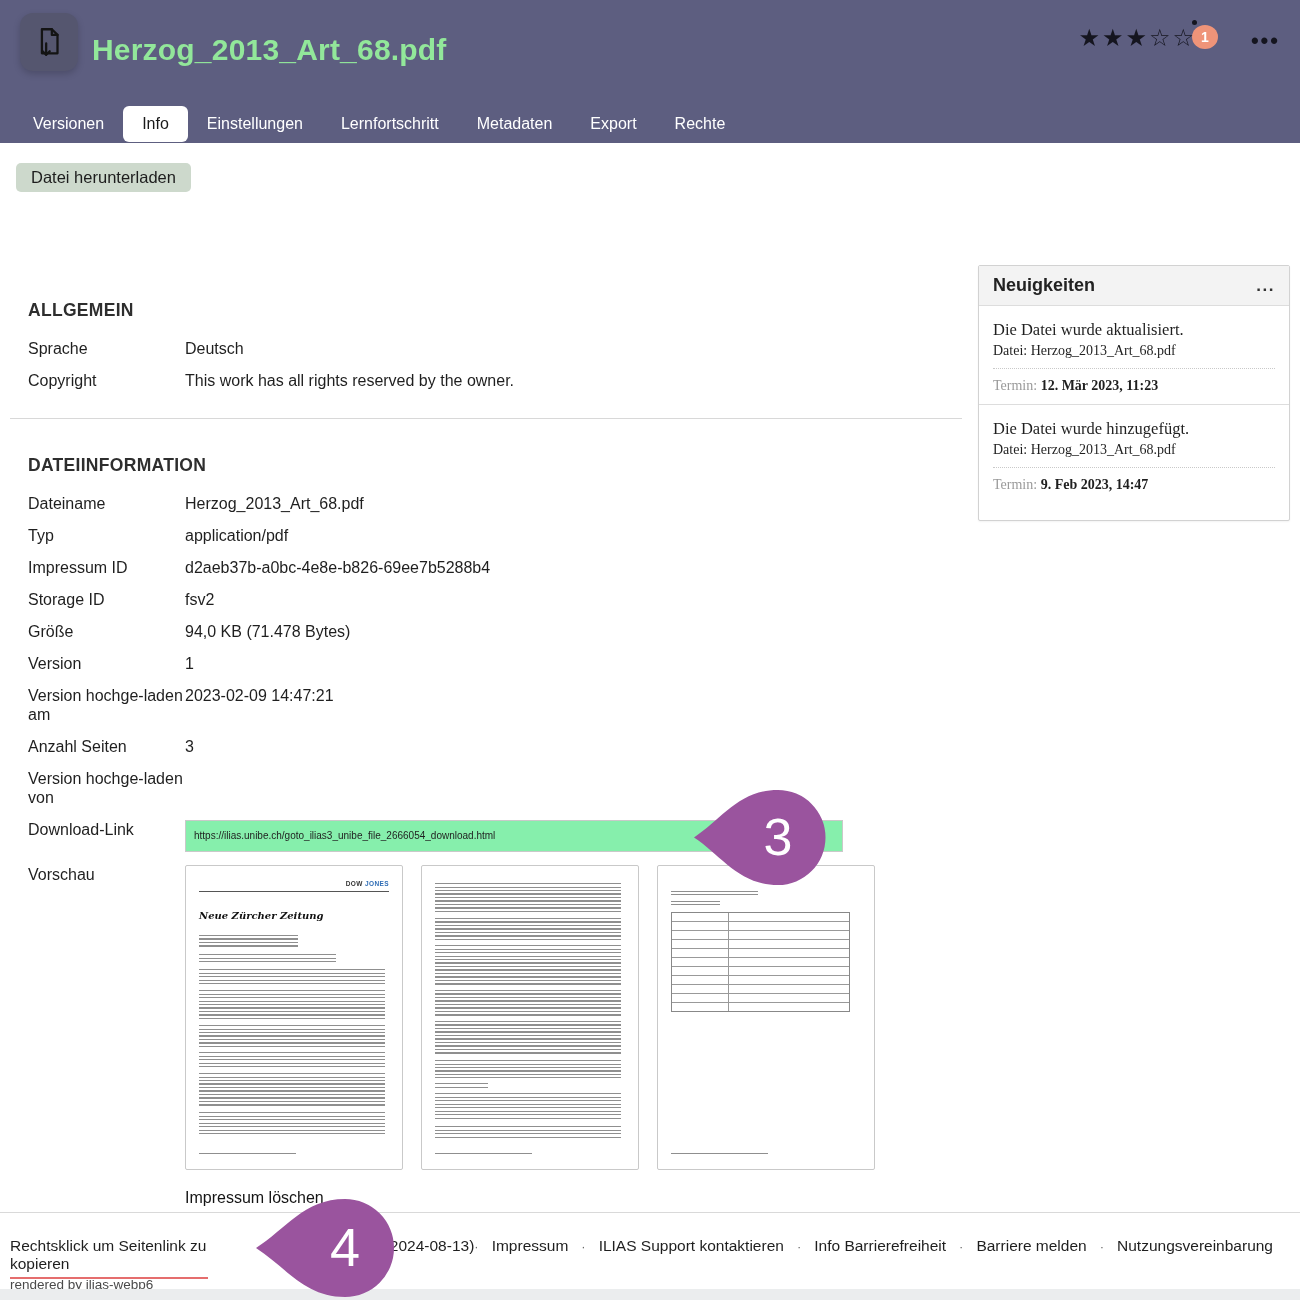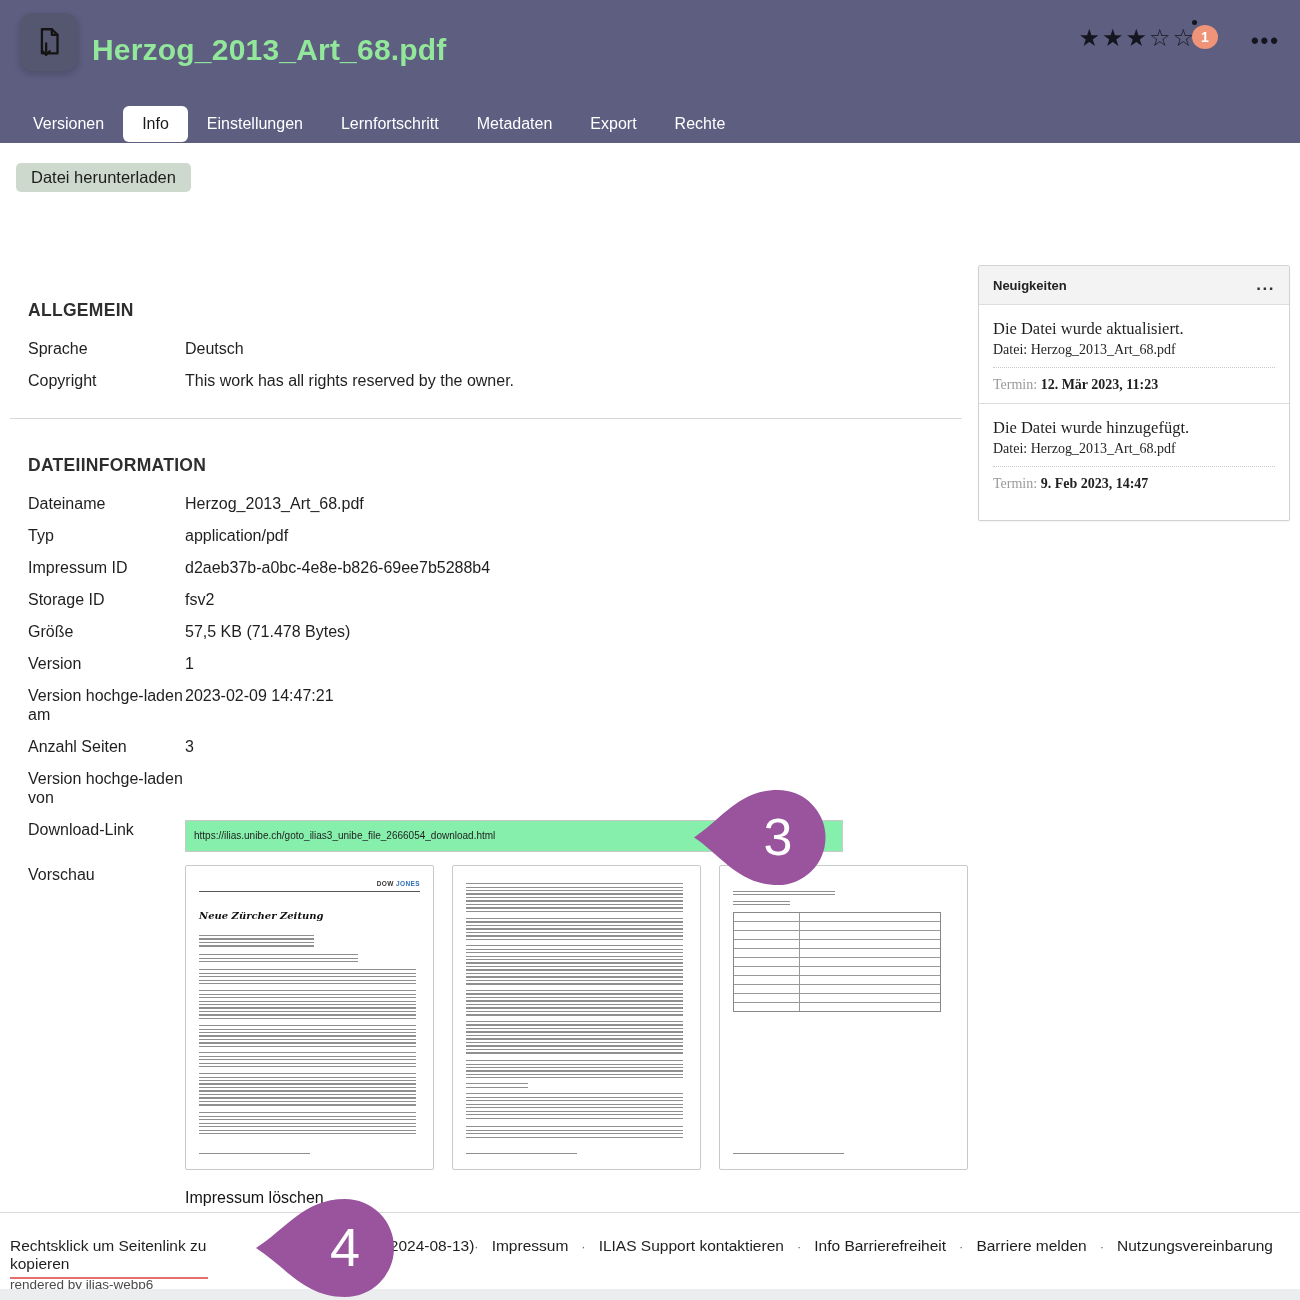--- a/index.html
+++ b/index.html
@@ -46,21 +46,21 @@
   .row .lbl{width:157px;flex:none;}
   .row .val{flex:1;word-break:break-word;}
   .divider{border:none;border-top:1px solid #d8d8d8;margin:28px 0 0 -18px;width:952px;}
   .dl-box{
     width:640px;height:24px;border:1px solid #c9c9c9;background:#86efac;
     padding:3px 8px;font-size:10px;line-height:24px;color:#1f1f1f;overflow:hidden;white-space:nowrap;
   }
   .vorschau-row{align-items:flex-start;}
   .thumbs{display:flex;gap:18px;}
   .thumb{
-    width:249px;height:305px;background:#fff;border:1px solid #c9c9c9;border-radius:2px;
+    width:218px;height:305px;background:#fff;border:1px solid #c9c9c9;border-radius:2px;
     box-sizing:border-box;padding:13px;position:relative;overflow:hidden;
   }
   .flines{background-image:repeating-linear-gradient(to bottom,#8f8f8f 0,#8f8f8f 1.3px,transparent 1.3px,transparent 3.5px);}
   .t-brand{text-align:right;font-size:6.5px;letter-spacing:.4px;height:9px;line-height:9px;}
   .t-brand .b1{color:#333;font-weight:700;}
   .t-brand .b2{color:#2f6db5;font-weight:700;}
   .t-rule{border-top:1px solid #555;margin-top:3px;}
   .t-headline{margin-top:14px;font-family:"DejaVu Serif",serif;font-weight:700;font-style:italic;font-size:10px;color:#111;}
   .fb{margin-bottom:5px;}
   .t-foot{position:absolute;left:13px;bottom:12px;width:45%;height:4px;}
@@ -73,21 +73,21 @@
   .delete-preview{margin-top:18px;font-size:16px;color:#141414;cursor:pointer;display:inline-block;}
   
   .news{
     width:312px;margin-left:auto;margin-right:10px;margin-top:73px;height:256px;
     border:1px solid #d2d2d2;border-radius:2px;background:#fff;box-sizing:border-box;align-self:flex-start;
     box-shadow:0 1px 2px rgba(0,0,0,.05);
   }
   .news-hdr{
     background:#f3f3f3;border-bottom:1px solid #ddd;padding:9px 14px;display:flex;align-items:center;justify-content:space-between;
   }
-  .news-title{font-size:13px;font-weight:700;color:#222;text-align:right;}
+  .news-title{font-size:18px;font-weight:700;color:#222;text-align:right;}
   .news-more{font-size:17px;font-weight:700;color:#333;letter-spacing:1.5px;cursor:pointer;}
   .news-item{padding:14px 14px 10px 14px;font-family:Liberation Serif, serif;}
   .news-item + .news-item{border-top:1px solid #ddd;}
   .ni-title{font-size:16.5px;color:#1f1f1f;margin-bottom:3px;cursor:pointer;}
   .ni-sub{font-size:14px;color:#1f1f1f;}
   .ni-termin{border-top:1px dotted #c9c9c9;margin-top:9px;padding-top:9px;font-size:14px;}
   .ni-termin .tl{color:#9a9a9a;}
   .ni-termin .tv{color:#1f1f1f;font-weight:600;}
   
   .footer{position:absolute;left:0;right:0;top:1212px;height:88px;border-top:1px solid #d9d9d9;}
@@ -173,21 +173,21 @@
       <div class="row">
         <div class="lbl">Impressum ID</div>
         <div class="val">d2aeb37b-a0bc-4e8e-b826-69ee7b5288b4</div>
       </div>
       <div class="row">
         <div class="lbl">Storage ID</div>
         <div class="val">fsv2</div>
       </div>
       <div class="row">
         <div class="lbl">Größe</div>
-        <div class="val">57,5 KB (71.478 Bytes)</div>
+        <div class="val">94,0 KB (71.478 Bytes)</div>
       </div>
       <div class="row">
         <div class="lbl">Version</div>
         <div class="val">1</div>
       </div>
       <div class="row">
         <div class="lbl">Version hochge-laden am</div>
         <div class="val">2023-02-09 14:47:21</div>
       </div>
       <div class="row">

